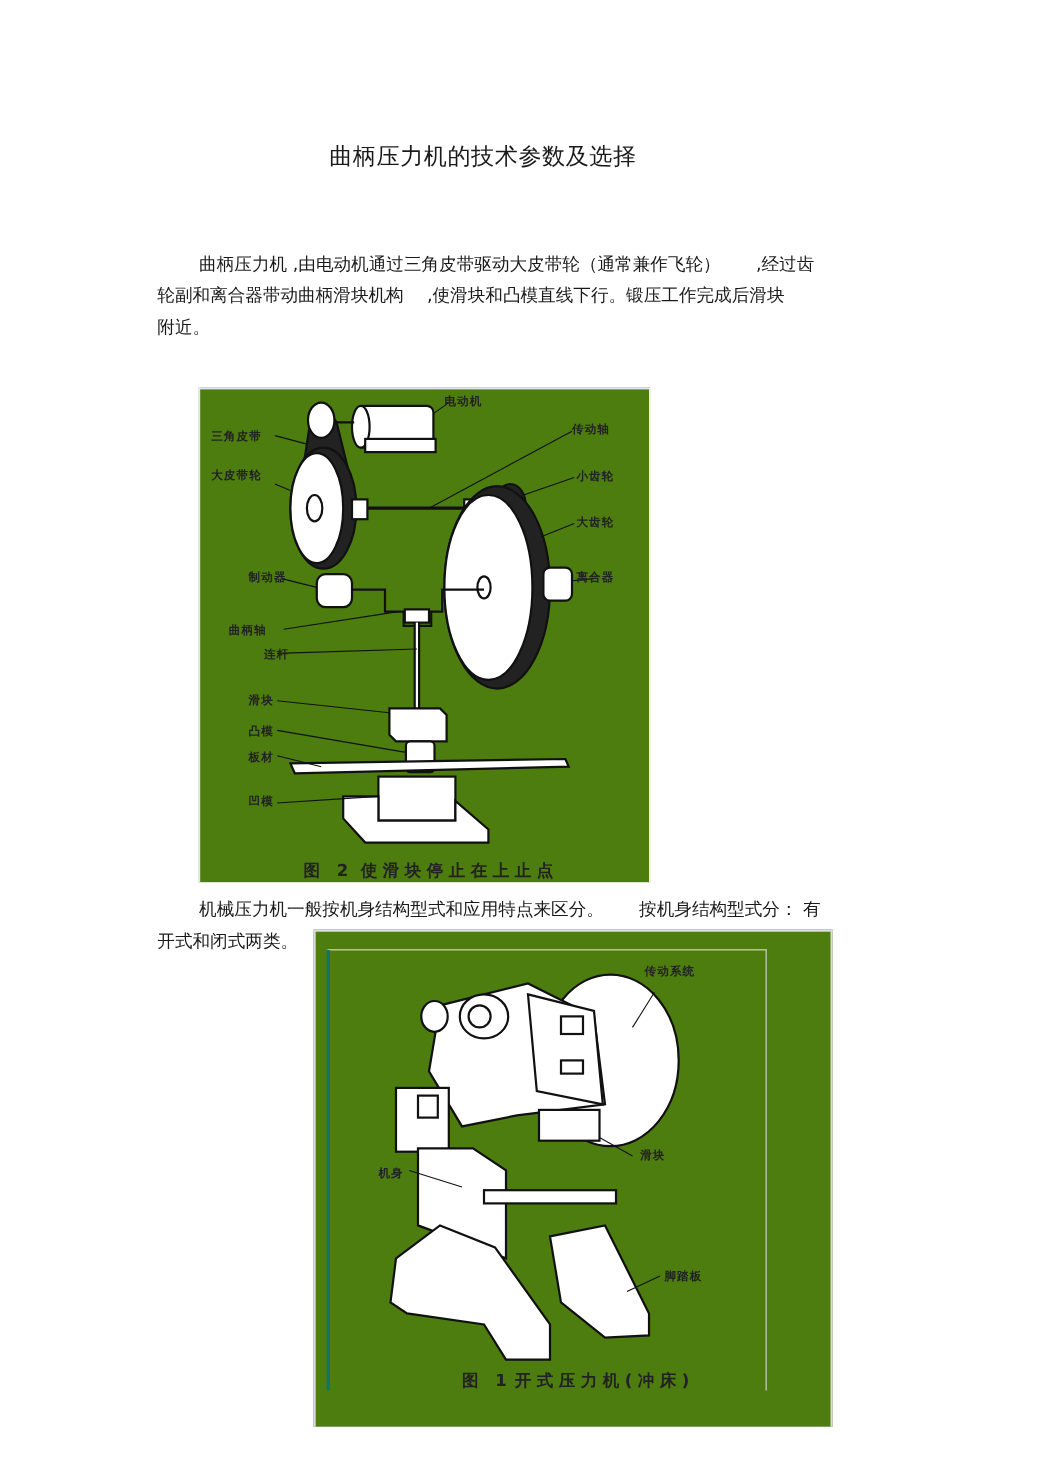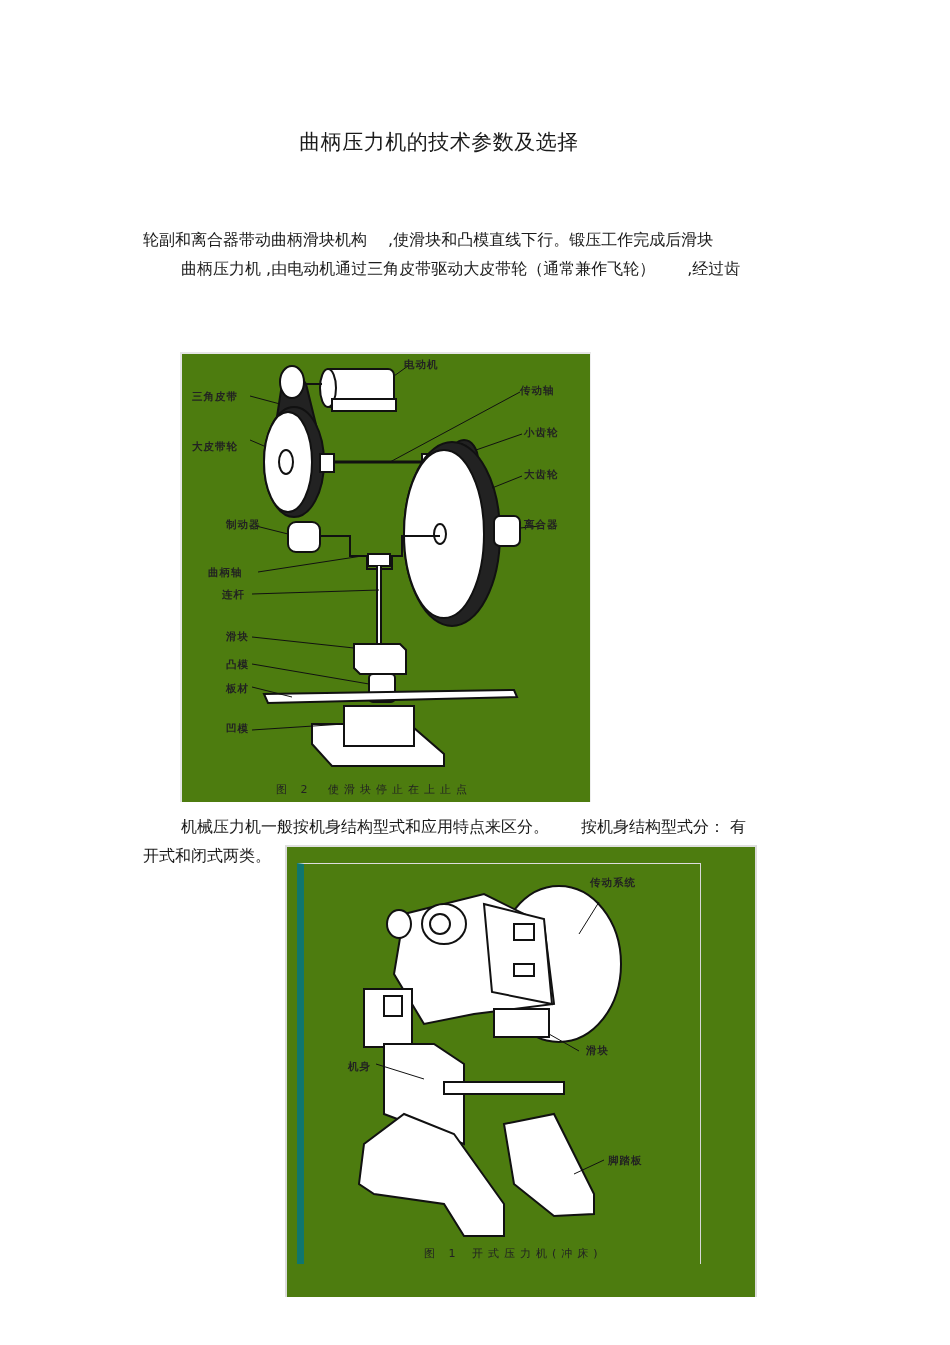--- a/index.html
+++ b/index.html
@@ -9,34 +9,35 @@
            font-size: 21px; letter-spacing: 0.5px; }
   .para { position: absolute; left: 143px; width: 662px; font-size: 16px; line-height: 29px; }
   .para .line { display: block; white-space: nowrap; }
   .indent { padding-left: 38px; }
   .fig { position: absolute; background: #4d7c0f; }
   .fig2 { left: 180px; top: 352px; width: 408px; height: 448px;
           border-left: 2px solid #e6e6e6; border-top: 2px solid #e6e6e6; border-right: 1px solid #eee; }
   .fig3-outer { left: 285px; top: 845px; width: 468px; height: 450px;
           border-left: 2px solid #dcdcdc; border-top: 2px solid #e0e0e0; border-right: 2px solid #dcdcdc; }
   .fig3-inner { position: absolute; left: 10px; top: 16px; width: 396px; height: 400px;
-          border-left: 7px solid #0f766e; border-top: 1px solid #ddd; border-right: 1px solid #d8d8d8; }
-  .caption { position: absolute; font-size: 11px; font-weight: normal; letter-spacing: 5px; color: #222; }
+          border-left: 3px solid #0f766e; border-top: 1px solid #ddd; border-right: 1px solid #d8d8d8; }
+  .caption { position: absolute; font-size: 15px; font-weight: bold; letter-spacing: 5px; color: #222; }
   .lbl { position: absolute; font-size: 10.5px; font-weight: bold; color: #222; letter-spacing: 1px; white-space: nowrap; }
 </style>
 </head>
 <body>
 
 <div>
 
   <div class="title">曲柄压力机的技术参数及选择</div>
 
   <div class="para" style="top:225px;">
+    <span class="line indent">曲柄压力机 ,由电动机通过三角皮带驱动大皮带轮（通常兼作飞轮）　　,经过齿</span>
     <span class="line">轮副和离合器带动曲柄滑块机构　 ,使滑块和凸模直线下行。锻压工作完成后滑块</span>
-    <span class="line indent">曲柄压力机 ,由电动机通过三角皮带驱动大皮带轮（通常兼作飞轮）　　,经过齿</span>
+    <span class="line">附近。</span>
   </div>
 
   <div class="fig fig2">
     <svg width="408" height="448" viewBox="0 0 408 448">
       <g stroke="#111" fill="none" stroke-width="2">
 
         <path d="M100 30 Q112 10 124 30 L140 95 L90 95 Z" fill="#222"></path>
         <ellipse cx="110" cy="28" rx="12" ry="16" fill="#fff"></ellipse>
 
         <rect x="142" y="15" width="70" height="38" rx="6" fill="#fff"></rect>
@@ -93,27 +94,27 @@
           <line x1="70" y1="283" x2="172" y2="294"></line>
           <line x1="70" y1="310" x2="187" y2="330"></line>
           <line x1="70" y1="333" x2="110" y2="343"></line>
           <line x1="70" y1="376" x2="162" y2="370"></line>
         </g>
       </g>
     </svg>
     <span class="lbl" style="left:222px;top:4px;">电动机</span>
     <span class="lbl" style="left:10px;top:36px;">三角皮带</span>
     <span class="lbl" style="left:338px;top:30px;">传动轴</span>
-    <span class="lbl" style="left:10px;top:86px;">大皮带轮</span>
+    <span class="lbl" style="left:10px;top:71px;">大皮带轮</span>
     <span class="lbl" style="left:342px;top:72px;">小齿轮</span>
     <span class="lbl" style="left:342px;top:114px;">大齿轮</span>
     <span class="lbl" style="left:28px;top:164px;padding-left:16px;">制动器</span>
     <span class="lbl" style="left:342px;top:164px;">离合器</span>
     <span class="lbl" style="left:26px;top:212px;">曲柄轴</span>
-    <span class="lbl" style="left:40px;top:234px;">连杆</span>
+    <span class="lbl" style="left:58px;top:234px;">连杆</span>
     <span class="lbl" style="left:44px;top:276px;">滑块</span>
     <span class="lbl" style="left:44px;top:304px;">凸模</span>
     <span class="lbl" style="left:44px;top:328px;">板材</span>
     <span class="lbl" style="left:44px;top:368px;">凹模</span>
     <span class="caption" style="left:94px;top:428px;">图 2</span>
     <span class="caption" style="left:146px;top:428px;">使滑块停止在上止点</span>
   </div>
 
   <div class="para" style="top:812px;">
     <span class="line indent">机械压力机一般按机身结构型式和应用特点来区分。　　按机身结构型式分：  有</span>

